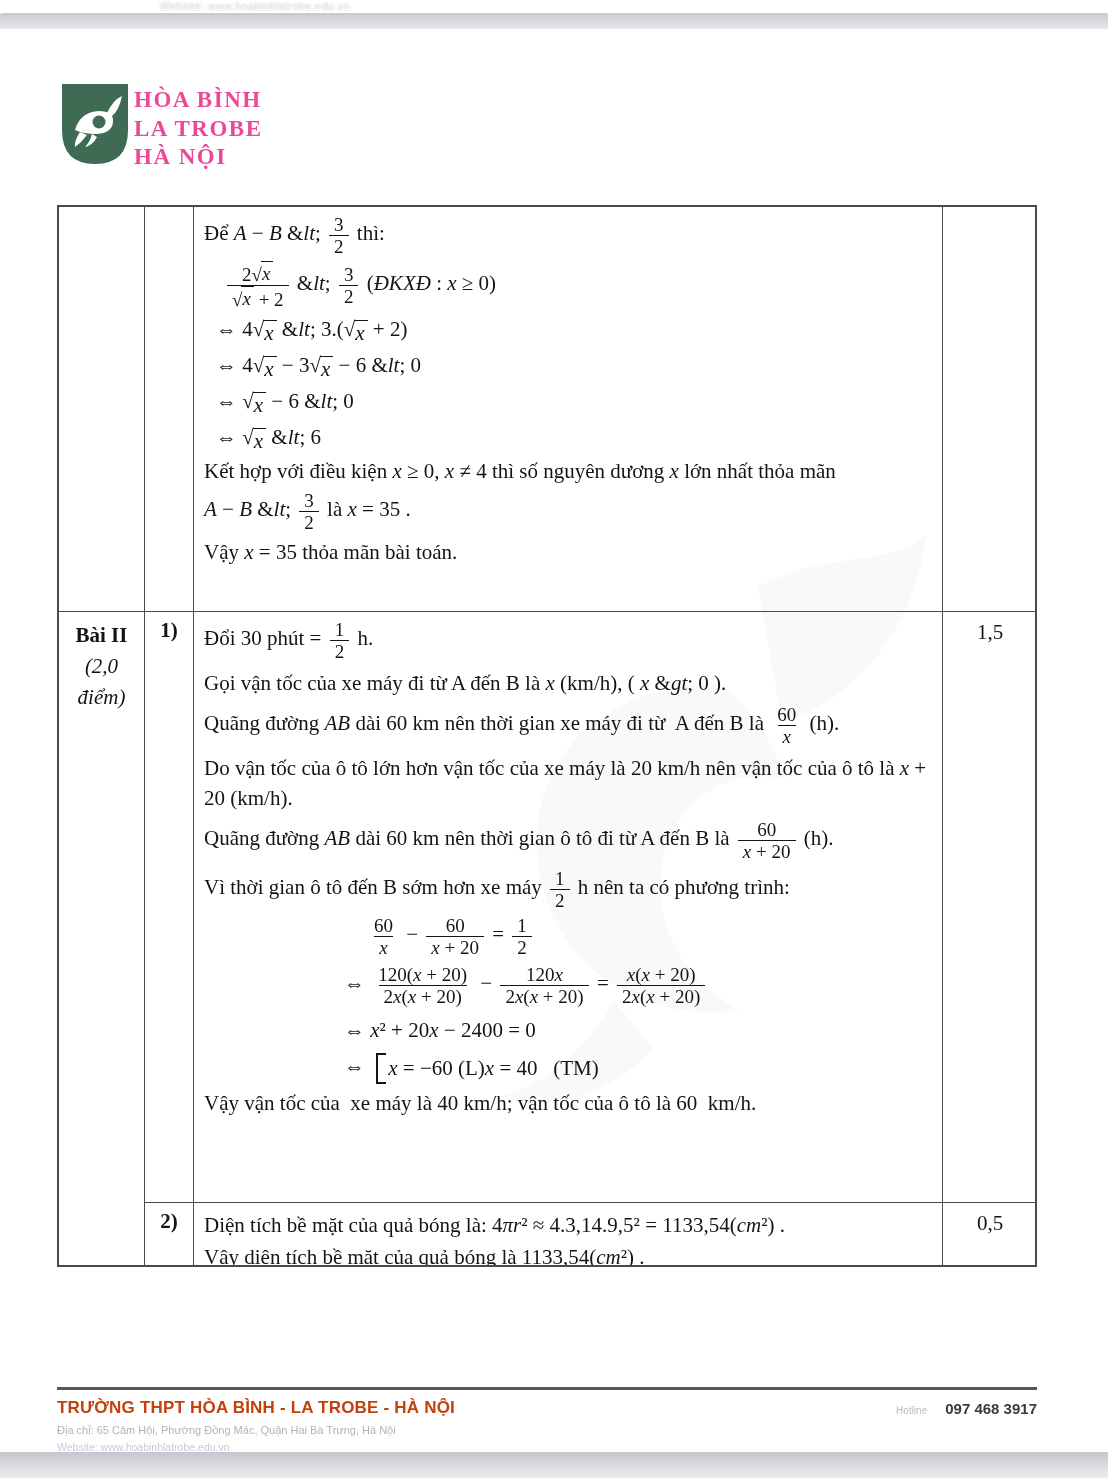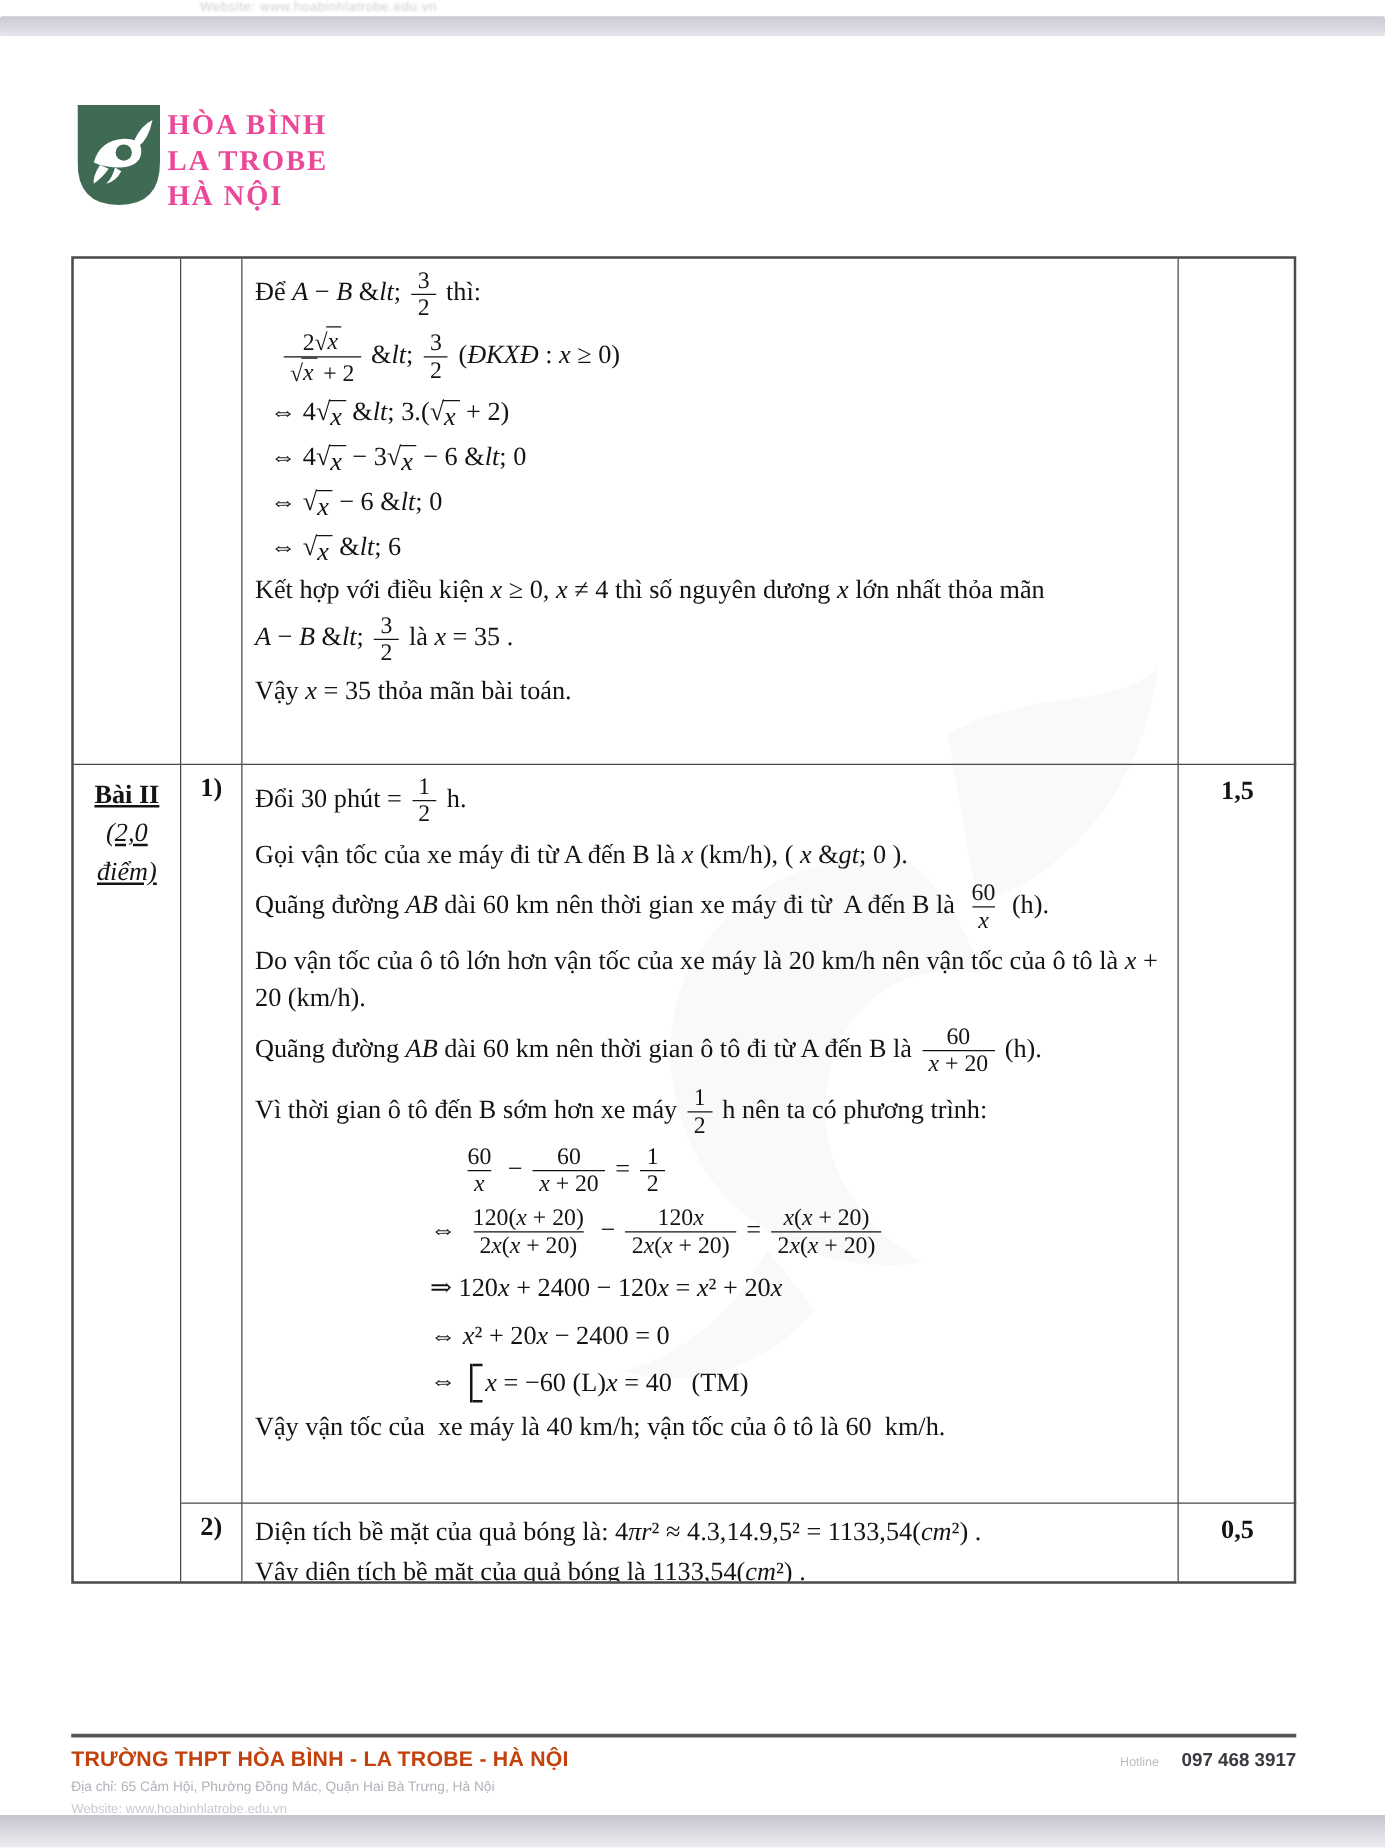--- a/index.html
+++ b/index.html
@@ -21,25 +21,25 @@
   
   .watermark{position:absolute;left:470px;top:530px;width:480px;height:600px;pointer-events:none;}
   
   .answer-table{position:absolute;left:57px;top:205px;width:980px;box-sizing:border-box;
     display:grid;grid-template-columns:86px 49px 749px 94px;grid-template-rows:405px 591px 62px;
     border:2px solid #4a4a4a;font-size:21px;}
   .cell{box-sizing:border-box;border-right:1.5px solid #4a4a4a;border-bottom:1.5px solid #4a4a4a;overflow:hidden;}
   .cell.nb-r{border-right:none;}
   .cell.nb-b{border-bottom:none;}
   .cell-content{padding:5px 10px 2px 10px;}
-  .cell-bai{display:flex;flex-direction:column;align-items:center;padding-top:8px;line-height:31px;text-decoration:underline;}
+  .cell-bai{display:flex;flex-direction:column;align-items:center;padding-top:8px;line-height:31px;}
   .bai-title{font-weight:bold;}
   .bai-note{font-style:italic;}
   .cell-sub{text-align:center;padding-top:6px;font-weight:bold;}
-  .cell-score{text-align:center;padding-top:8px;font-weight:bold;}
+  .cell-score{text-align:center;padding-top:8px;font-weight:normal;}
   
   .line{display:block;line-height:30px;margin:2px 0;white-space:pre-wrap;}
   .g4{margin-top:4px;}.g6{margin-top:6px;}.g8{margin-top:8px;}
   .i1{padding-left:12px;}.i2{padding-left:20px;}
   .eq{padding-left:140px;}.eq2{padding-left:162px;}
   .t,.m{white-space:pre-wrap;}
   .m i{font-style:italic;}
   .frac{display:inline-flex;flex-direction:column;align-items:center;vertical-align:middle;
     margin:0 3px;font-size:19px;line-height:21px;text-align:center;}
   .fn,.fd{display:inline-flex;align-items:flex-end;justify-content:center;padding:0 5px;}
@@ -122,21 +122,20 @@
   <div class="cell" style="grid-area:2/3">
     <div class="cell-content">
         <div class="line"><span class="t">Đổi 30 phút </span><span class="m">= </span><span class="frac"><span class="fn">1</span><span class="fd">2</span></span><span class="t"> h.</span></div>
         <div class="line g6"><span class="t">Gọi vận tốc của xe máy đi từ A đến B là </span><span class="m"><i>x</i></span><span class="t"> (km/h), ( </span><span class="m"><i>x</i> &amp;<i>gt</i>; 0</span><span class="t"> ).</span></div>
         <div class="line g6"><span class="t">Quãng đường </span><span class="m"><i>AB</i></span><span class="t"> dài 60 km nên thời gian xe máy đi từ  A đến B là </span><span class="frac"><span class="fn">60</span><span class="fd"><i>x</i></span></span><span class="t"> (h).</span></div>
         <div class="line g6"><span class="t">Do vận tốc của ô tô lớn hơn vận tốc của xe máy là 20 km/h nên vận tốc của ô tô là </span><span class="m"><i>x</i> + 20</span><span class="t"> (km/h).</span></div>
         <div class="line g6"><span class="t">Quãng đường </span><span class="m"><i>AB</i></span><span class="t"> dài 60 km nên thời gian ô tô đi từ A đến B là </span><span class="frac"><span class="fn">60</span><span class="fd"><i>x</i> + 20</span></span><span class="t"> (h).</span></div>
         <div class="line g6"><span class="t">Vì thời gian ô tô đến B sớm hơn xe máy </span><span class="frac"><span class="fn">1</span><span class="fd">2</span></span><span class="t"> h nên ta có phương trình:</span></div>
         <div class="line eq2 g4"><span class="frac"><span class="fn">60</span><span class="fd"><i>x</i></span></span><span class="m"> − </span><span class="frac"><span class="fn">60</span><span class="fd"><i>x</i> + 20</span></span><span class="m"> = </span><span class="frac"><span class="fn">1</span><span class="fd">2</span></span></div>
         <div class="line eq g6"><span class="m">⇔ </span><span class="frac"><span class="fn">120(<i>x</i> + 20)</span><span class="fd">2<i>x</i>(<i>x</i> + 20)</span></span><span class="m"> − </span><span class="frac"><span class="fn">120<i>x</i></span><span class="fd">2<i>x</i>(<i>x</i> + 20)</span></span><span class="m"> = </span><span class="frac"><span class="fn"><i>x</i>(<i>x</i> + 20)</span><span class="fd">2<i>x</i>(<i>x</i> + 20)</span></span></div>
-        <div class="line eq g8"><span class="m">⇒ 120<i>x</i> + 2400 − 120<i>x</i> = <i>x</i>² + 20<i>x</i></span></div>
         <div class="line eq g8"><span class="m">⇔ <i>x</i>² + 20<i>x</i> − 2400 = 0</span></div>
         <div class="line eq g6"><span class="m">⇔ </span><span class="cases"><span class="crow"><span class="m"><i>x</i> = −60 </span><span class="t">(L)</span></span><span class="crow"><span class="m"><i>x</i> = 40   </span><span class="t">(TM)</span></span></span></div>
         <div class="line g4"><span class="t">Vậy vận tốc của  xe máy là 40 km/h; vận tốc của ô tô là 60  km/h.</span></div>
       </div>
   </div>
   <div class="cell cell-score nb-r" style="grid-area:2/4">1,5</div>
 
   <div class="cell cell-sub nb-b" style="grid-area:3/2">2)</div>
   <div class="cell nb-b" style="grid-area:3/3">
     <div class="cell-content">

